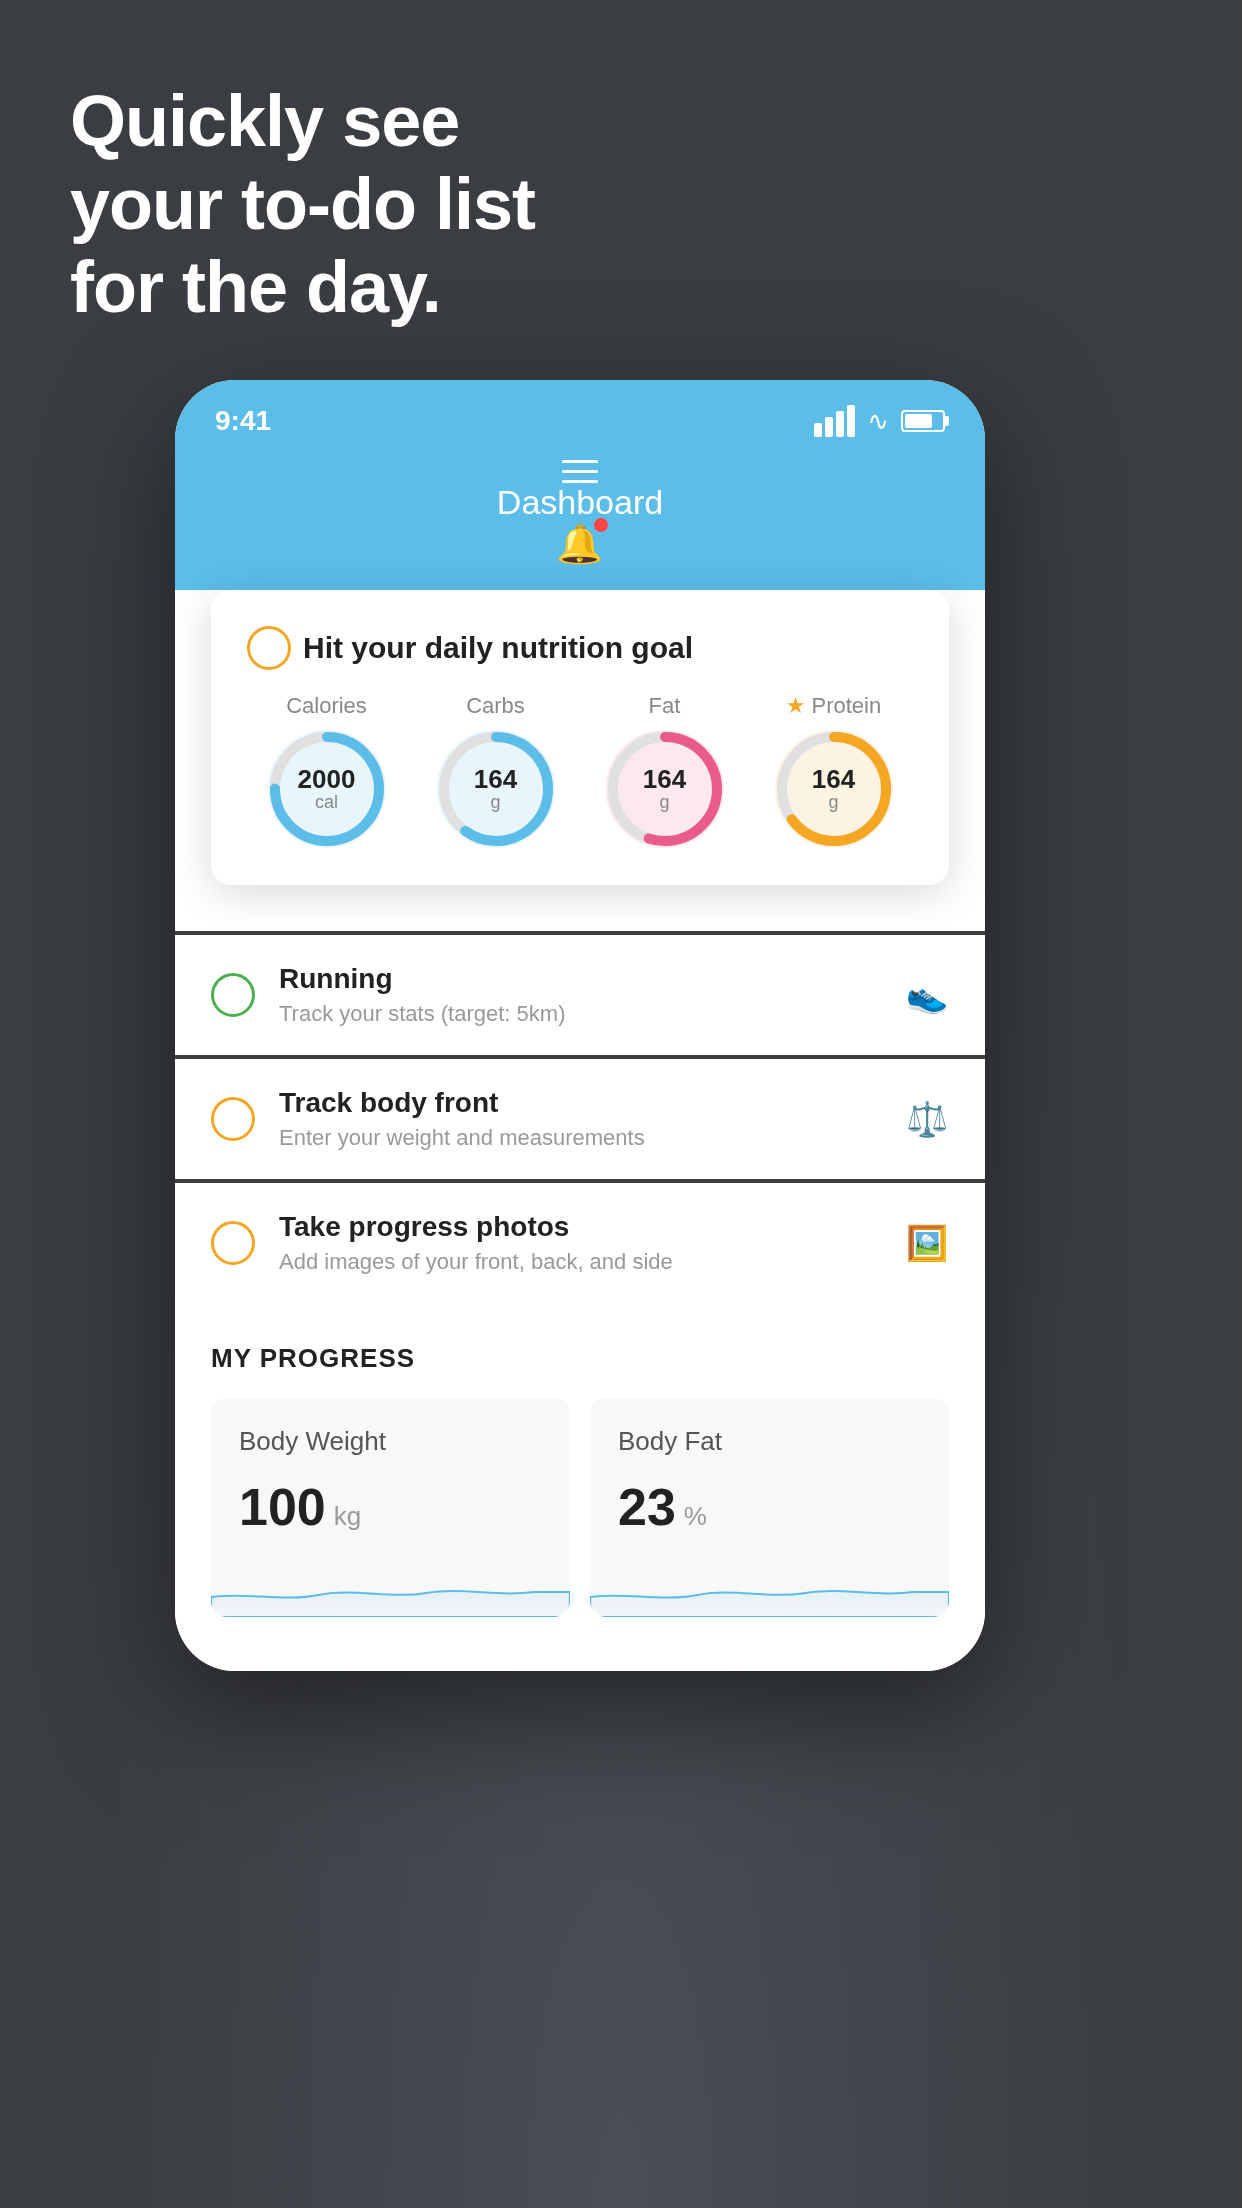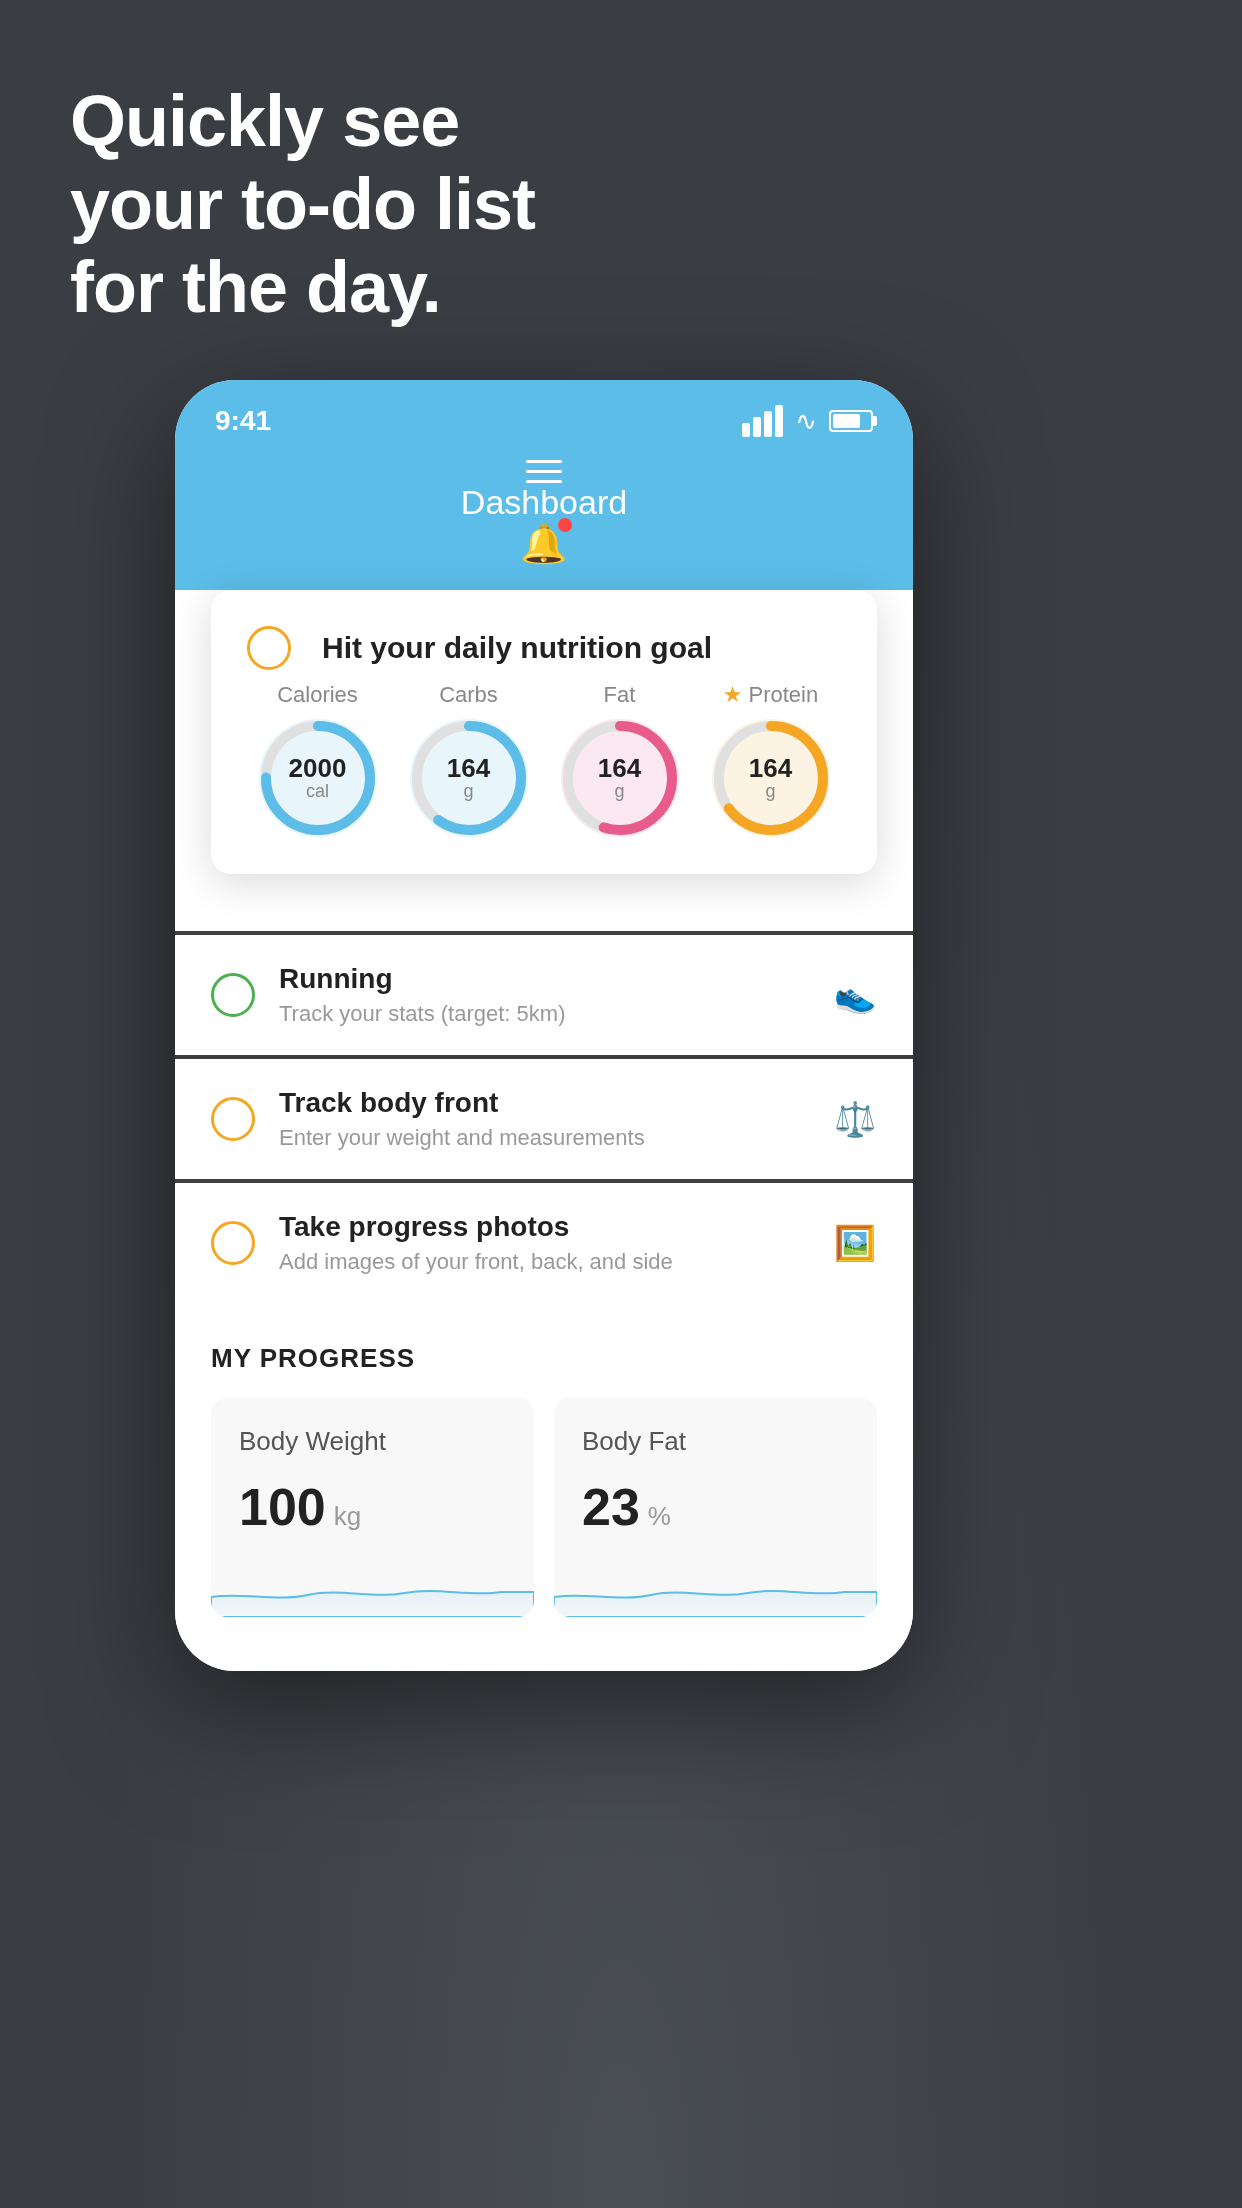--- a/index.html
+++ b/index.html
@@ -27,21 +27,21 @@
       font-weight: 800;
       line-height: 1.15;
       letter-spacing: -1px;
     }
 
     
     .phone {
       position: absolute;
       top: 380px;
       left: 175px;
-      width: 738px;
+      width: 810px;
       background: #f0f0f0;
       border-radius: 60px;
       overflow: hidden;
       box-shadow: 0 40px 120px rgba(0,0,0,0.5);
     }
 
     
     .status-bar {
       background: #5bbde8;
       display: flex;
@@ -171,22 +171,22 @@
       background: #fff;
       border-radius: 20px;
       box-shadow: 0 8px 40px rgba(0,0,0,0.15);
       padding: 36px 36px 36px;
       z-index: 10;
     }
 
     .card-title-row {
       display: flex;
       align-items: center;
-      gap: 31px;
-      margin-bottom: 12px;
+      gap: 12px;
+      margin-bottom: 23px;
     }
     .circle-check {
       width: 44px;
       height: 44px;
       border-radius: 50%;
       border: 3px solid #f5a623;
       flex-shrink: 0;
     }
     .card-title {
       font-size: 30px;

